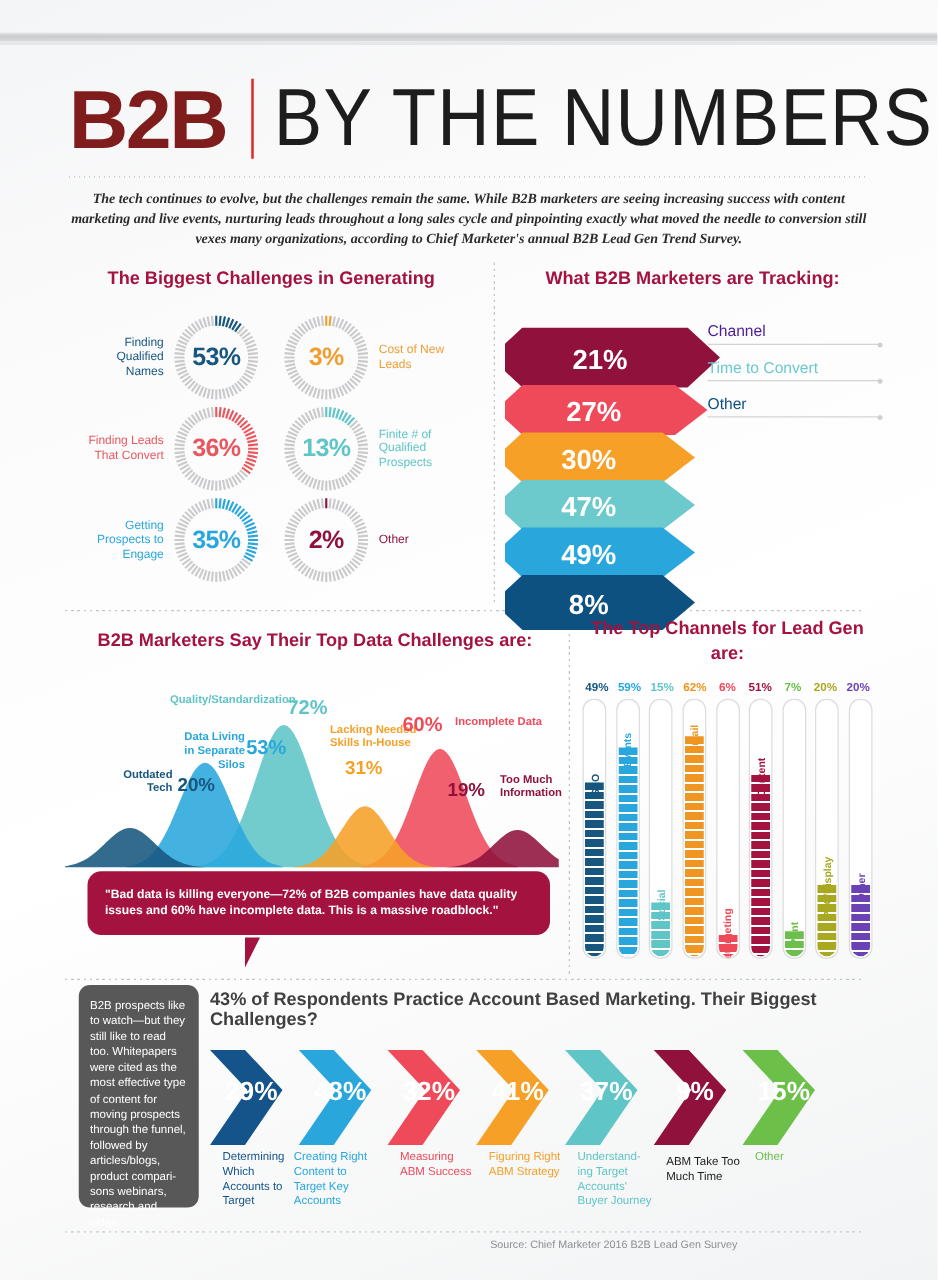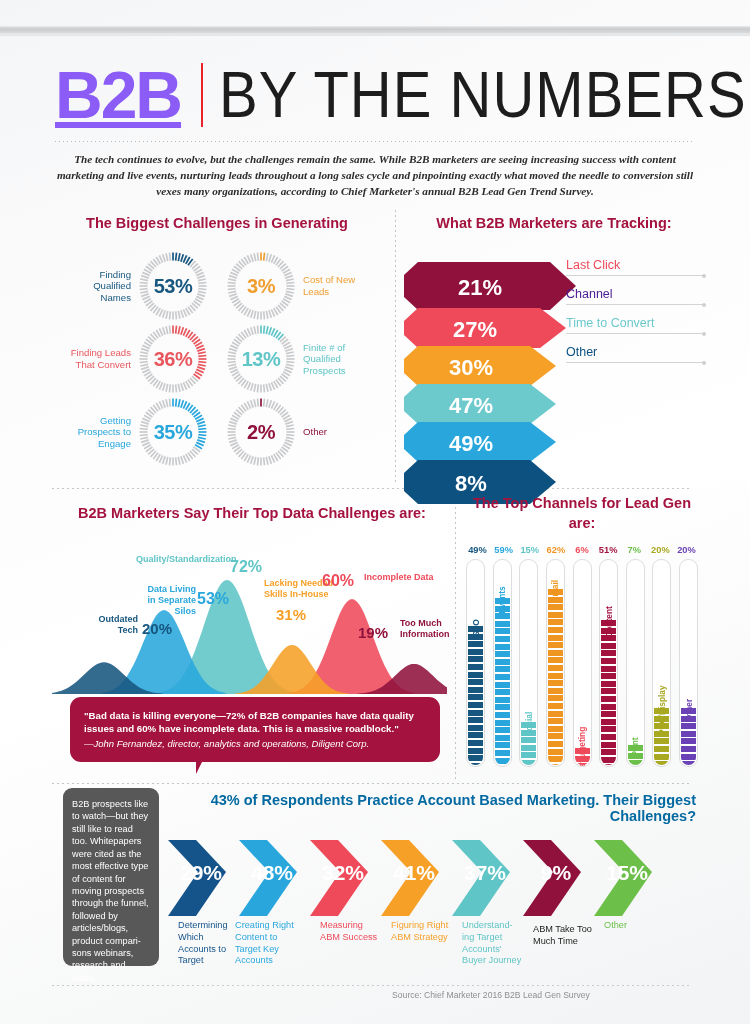--- a/index.html
+++ b/index.html
@@ -10,22 +10,22 @@
     overflow:hidden;position:relative;
   }
   .page{position:absolute;inset:0;}
 
   
   .topbar{position:absolute;left:0;top:26px;width:750px;height:7px;
     background:linear-gradient(180deg,#e9eaec,#c9cbcd 40%,#d9dadc);}
   .topbar2{position:absolute;left:0;top:33px;width:750px;height:3px;background:#e6e7e9;}
 
   .title-wrap{position:absolute;left:55px;top:62px;display:flex;align-items:center;}
-  .t-b2b{font-size:66px;font-weight:bold;color:#8b5cf6;letter-spacing:-2px;line-height:1;
-        font-family:"Liberation Sans",sans-serif;text-decoration:underline;}
+  .t-b2b{font-size:66px;font-weight:bold;color:#7f1d1d;letter-spacing:-2px;line-height:1;
+        font-family:"Liberation Sans",sans-serif;}
   .t-div{width:2px;height:64px;background:#e8242a;margin:0 16px 0 20px;}
   .t-rest{font-size:58px;color:#1d1d1d;letter-spacing:1px;line-height:1;
         font-family:"Liberation Sans",sans-serif;font-weight:300;
         transform:scaleY(1.12);transform-origin:center;}
 
   .dots{position:absolute;left:55px;top:141px;width:638px;height:1px;
      background-image:repeating-linear-gradient(90deg,#b9babc 0 1px,transparent 1px 4px);}
 
   .intro{position:absolute;left:50px;top:152px;width:650px;text-align:center;
     font-family:"Liberation Serif",serif;font-style:italic;font-weight:bold;
@@ -90,21 +90,21 @@
     background-image:repeating-linear-gradient(180deg,currentColor 0 6px,rgba(255,255,255,.85) 6px 7.6px);}
   .tube-lab{position:absolute;left:50%;transform:translateX(-50%) rotate(-90deg);
     transform-origin:center;white-space:nowrap;font-size:8.4px;font-weight:bold;}
 
   
   .note{position:absolute;left:63px;top:788px;width:96px;height:178px;background:#585858;
     border-radius:9px;color:#fff;padding:10px 9px;font-size:9.2px;line-height:1.35;box-sizing:border-box;}
 
   
   .abm{position:absolute;left:168px;top:792px;width:528px;}
-  .abm-title{color:#0369a1;font-weight:bold;font-size:14.5px;text-align:right;}
+  .abm-title{color:#404040;font-weight:bold;font-size:14.5px;text-align:left;}
   .abm-chev{position:absolute;left:0;top:26px;}
   .abm-labels{position:absolute;left:0;top:128px;width:528px;}
   .abm-lab{position:absolute;font-size:9.2px;line-height:1.28;width:62px;}
 
   .source{position:absolute;left:0;top:990px;width:606px;text-align:center;
     font-size:8.6px;color:#8e8f91;}
   .source span{position:relative;left:188px;}
 </style>
 </head>
 <body>
@@ -551,21 +551,20 @@
           <path d="M0 97 L14 84 L126 84 L152 104 L126 124 L14 124 L0 111 Z" fill="#f6a028"></path>
           <text x="67" y="113" fill="#fff" font-size="22" font-weight="bold" text-anchor="middle" font-family="&quot;Liberation Sans&quot;,sans-serif">30%</text>
           <path d="M0 135 L14 122 L126 122 L152 142 L126 162 L14 162 L0 149 Z" fill="#6cc9cc"></path>
           <text x="67" y="151" fill="#fff" font-size="22" font-weight="bold" text-anchor="middle" font-family="&quot;Liberation Sans&quot;,sans-serif">47%</text>
           <path d="M0 173 L14 160 L126 160 L152 180 L126 200 L14 200 L0 187 Z" fill="#29a7dd"></path>
           <text x="67" y="189" fill="#fff" font-size="22" font-weight="bold" text-anchor="middle" font-family="&quot;Liberation Sans&quot;,sans-serif">49%</text>
           <path d="M0 211 L14 198 L126 198 L152 220 L126 242 L14 242 L0 229 Z" fill="#0d5180"></path>
           <text x="67" y="229" fill="#fff" font-size="22" font-weight="bold" text-anchor="middle" font-family="&quot;Liberation Sans&quot;,sans-serif">8%</text>
         </svg></div>
     <div class="track-legend" id="track-legend">
-        <div class="tl-item"><span style="color:#ef4a5a">Last Click</span><div class="tl-line"></div></div>
         <div class="tl-item"><span style="color:#4c1d95">Channel</span><div class="tl-line"></div></div>
         <div class="tl-item"><span style="color:#6cc9cc">Time to Convert</span><div class="tl-line"></div></div>
         <div class="tl-item"><span style="color:#0d5180">Other</span><div class="tl-line"></div></div>
       </div>
   </div>
 
   <div class="bells">
     <div class="sec-title">B2B Marketers Say Their Top Data Challenges are:</div>
     <div class="bell-area" id="bell-area">
         <svg width="395" height="130" style="position:absolute;left:0;bottom:0;">
@@ -586,21 +585,20 @@
         <div class="bell-lab" style="left: 212px; top: 44px; color: rgb(246, 160, 40); width: 78px; text-align: left;">Lacking Needed Skills In-House</div>
         <div class="bell-num" style="left: 270px; top: 38px; color: rgb(239, 74, 90); font-size: 16px;">60%</div>
         <div class="bell-lab" style="left: 312px; top: 38px; color: rgb(239, 74, 90); width: 76px; text-align: left;">Incomplete Data</div>
         <div class="bell-num" style="left: 306px; top: 90px; color: rgb(143, 17, 60); font-size: 15px;">19%</div>
         <div class="bell-lab" style="left: 348px; top: 84px; color: rgb(143, 17, 60); width: 54px; text-align: left;">Too Much Information</div>
       </div>
   </div>
 
   <div class="quote">
     <div class="q1">"Bad data is killing everyone—72% of B2B companies have data quality issues and 60% have incomplete data. This is a massive roadblock."</div>
-    <div class="q2">—John Fernandez,  director, analytics and operations, Diligent Corp.</div>
   </div>
   <div class="qtail"></div>
 
   <div class="chan">
     <div class="sec-title">The Top Channels for Lead Gen are:</div>
     <div class="chan-row" id="chan-pcts">
         <div class="chan-pct" style="color: rgb(23, 86, 127);">49%</div>
         <div class="chan-pct" style="color: rgb(41, 167, 221);">59%</div>
         <div class="chan-pct" style="color: rgb(95, 197, 198);">15%</div>
         <div class="chan-pct" style="color: rgb(239, 149, 33);">62%</div>

